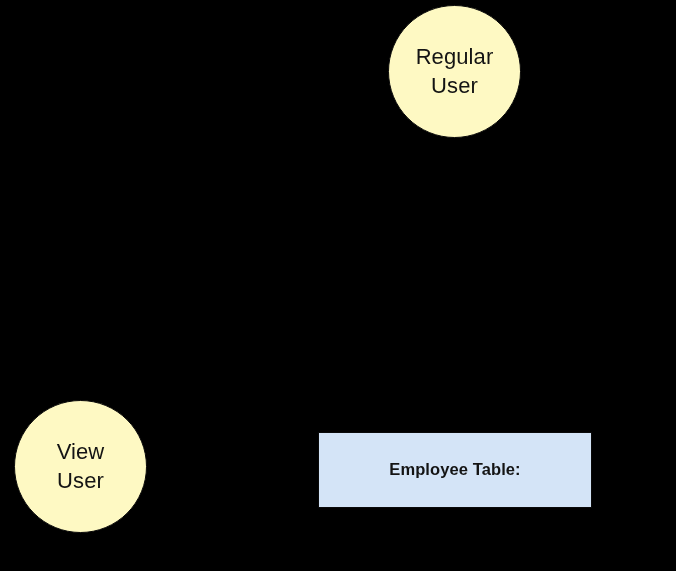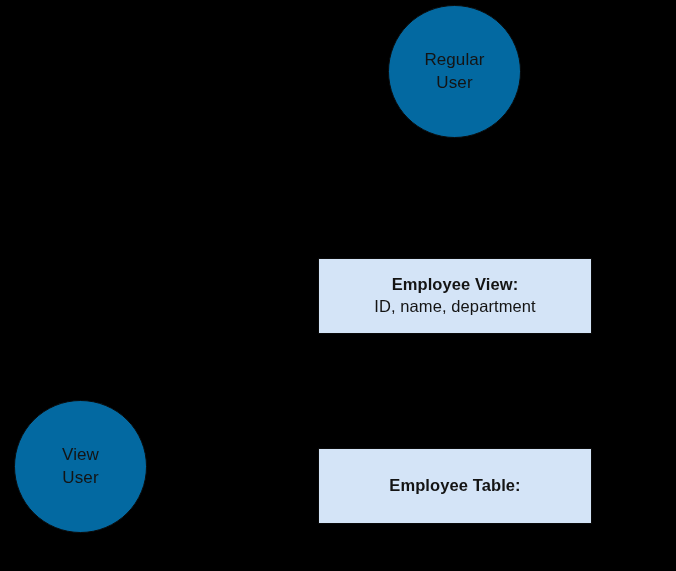--- a/index.html
+++ b/index.html
@@ -16,29 +16,29 @@
     width: 676px;
     height: 571px;
     background: #000000;
     overflow: hidden;
   }
 
   
   .actor {
     position: absolute;
     border-radius: 50%;
-    background: #0369a1;
+    background: #fef9c3;
     border: 1px solid #0a0a0a;
     box-sizing: border-box;
     display: flex;
     flex-direction: column;
     align-items: center;
     justify-content: center;
     color: #141414;
-    font-size: 17px;
+    font-size: 22px;
     line-height: 1.30;
     text-align: center;
     letter-spacing: 0.1px;
   }
   .actor .ln { display: block; }
 
   #actor-regular-user {
     left: 388px;
     top: 5px;
     width: 133px;
@@ -81,21 +81,21 @@
   }
 
   #entity-employee-view {
     left: 318px;
     top: 258px;
     width: 274px;
     height: 76px;
   }
   #entity-employee-table {
     left: 318px;
-    top: 448px;
+    top: 432px;
     width: 274px;
     height: 76px;
   }
 
   
   #connectors {
     position: absolute;
     left: 0;
     top: 0;
     width: 676px;
@@ -135,24 +135,18 @@
   <div class="actor" id="actor-regular-user">
     <span class="ln">Regular</span>
     <span class="ln">User</span>
   </div>
 
   <div class="actor" id="actor-admin-user">
     <span class="ln">View</span>
     <span class="ln">User</span>
   </div>
 
-  <div class="entity" id="entity-employee-view">
-    <div class="title">Employee View:</div>
-    <div class="fields">
-      <span>ID, name, department</span><span class="underline"></span>
-    </div>
-  </div>
 
   <div class="entity" id="entity-employee-table">
     <div class="title">Employee Table:</div>
   </div>
 
 </div>
 
 </body></html>

